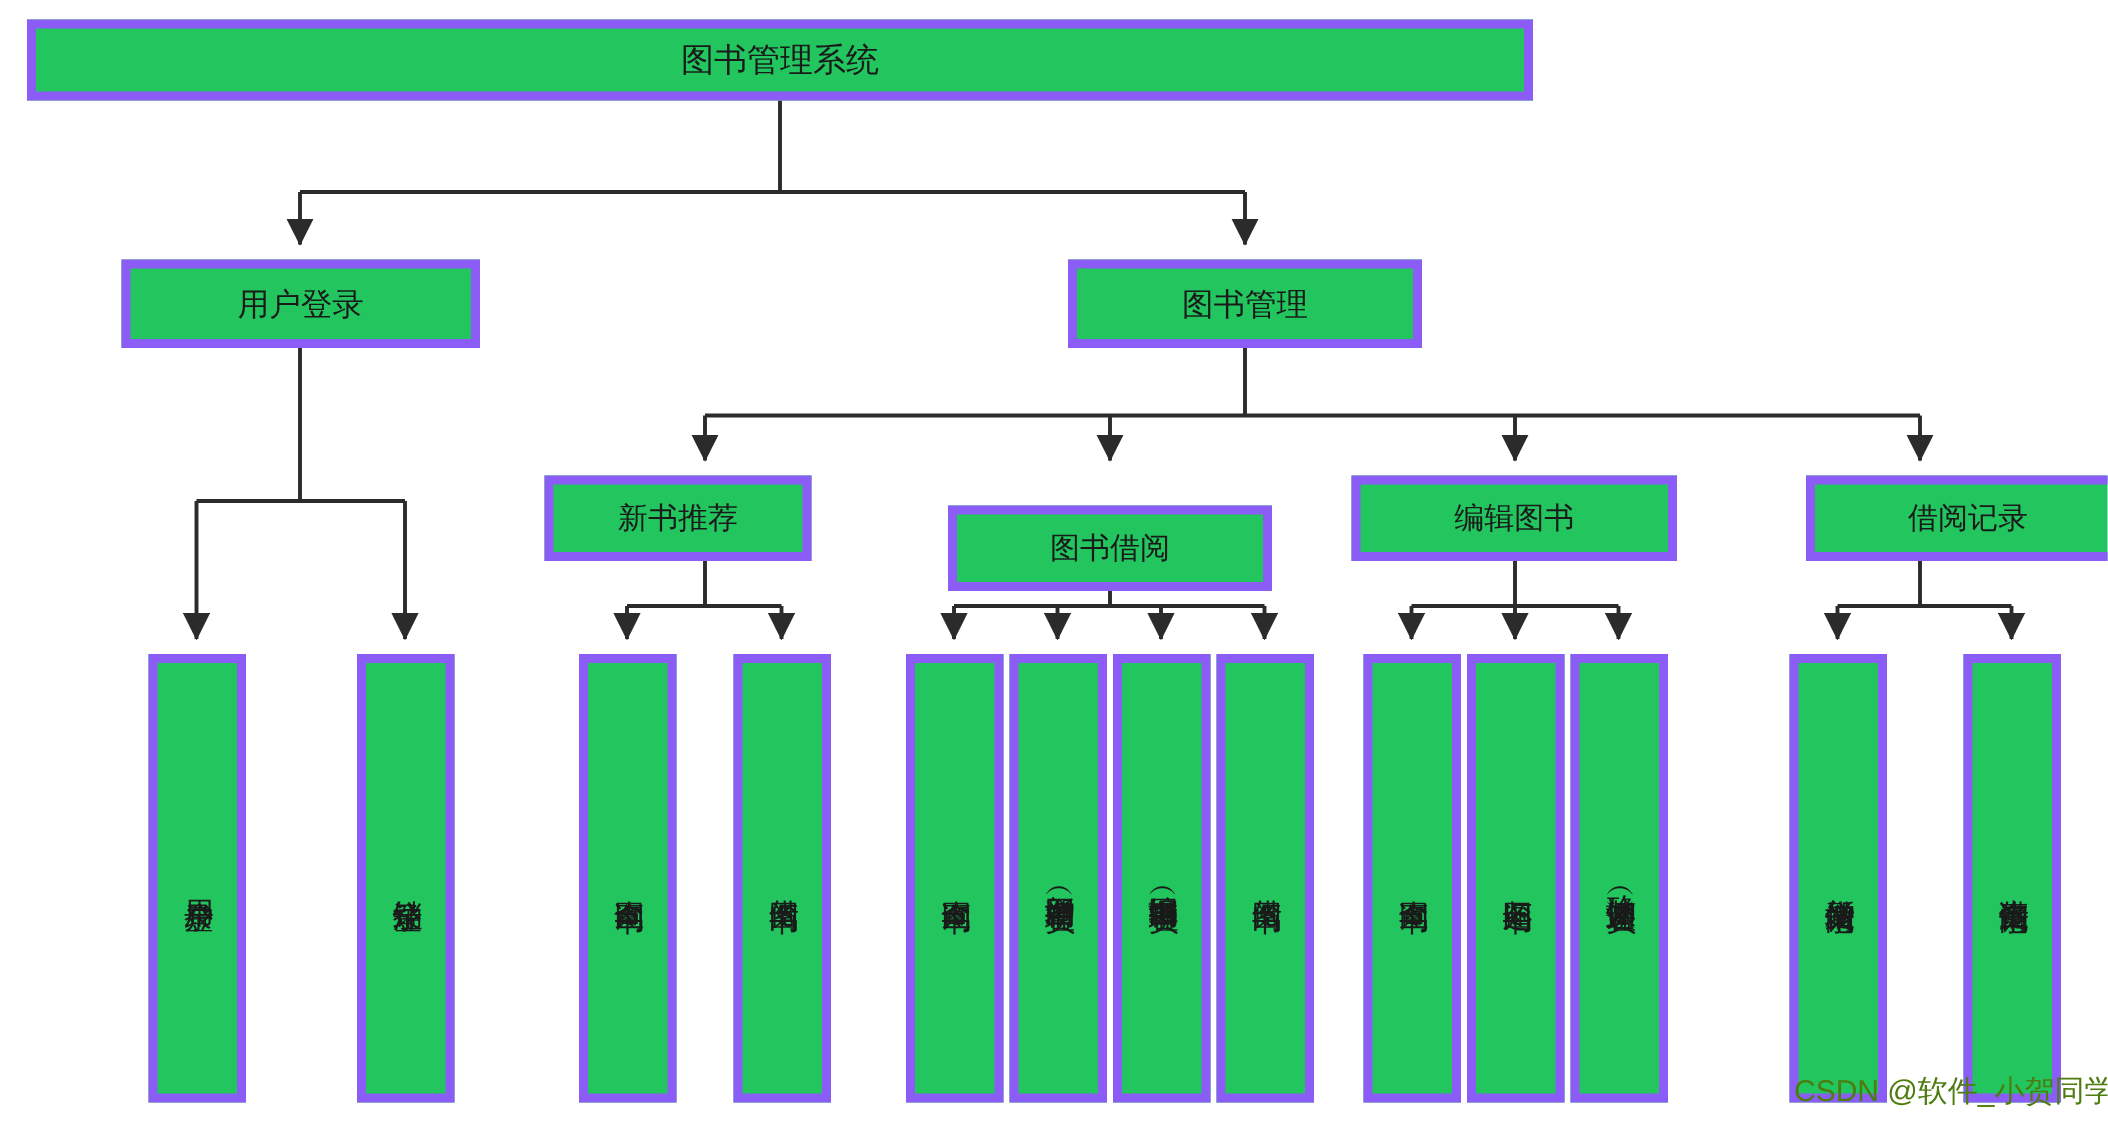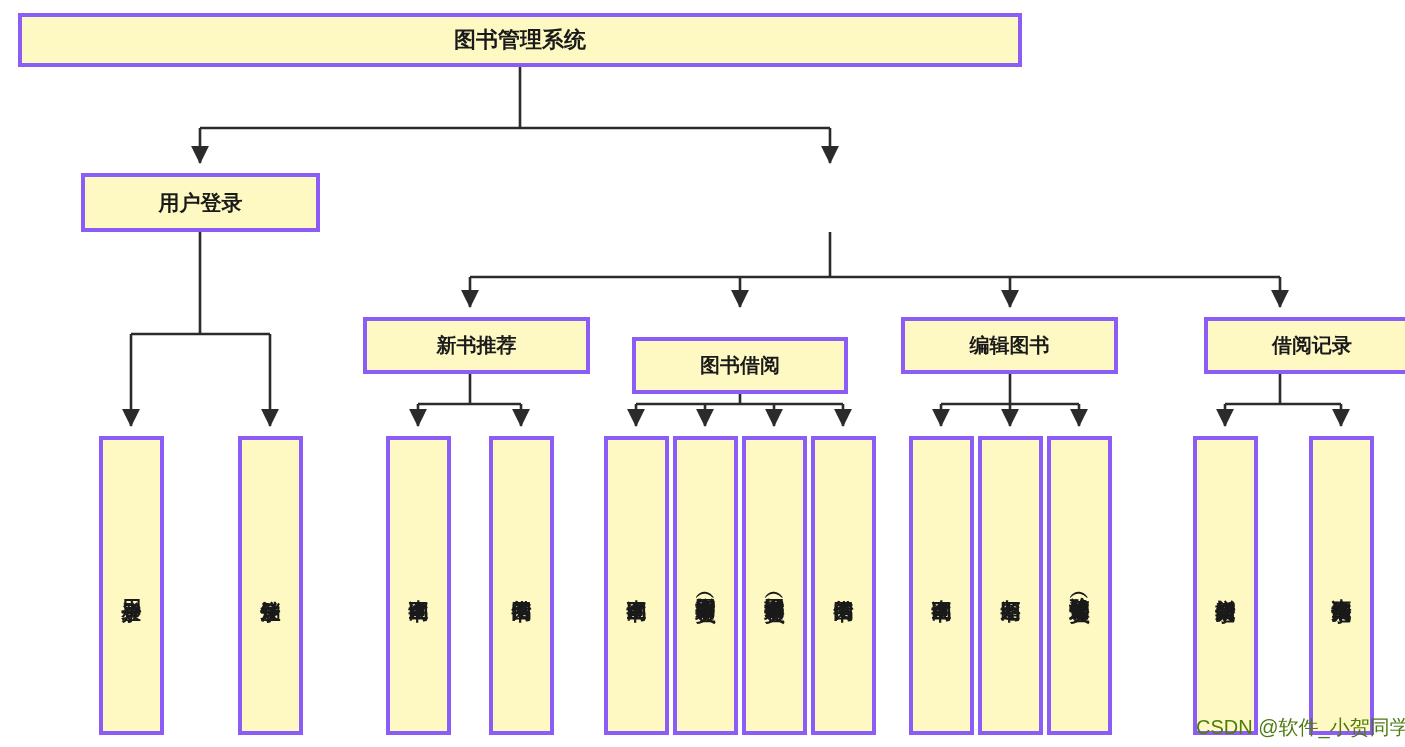--- a/index.html
+++ b/index.html
@@ -8,27 +8,26 @@
     background:#ffffff;
     font-family:"Liberation Sans","DejaVu Sans",sans-serif;
     overflow:hidden;
   }
   #stage{position:relative;width:1405px;height:747px;}
   #wires{position:absolute;left:0;top:0;width:1405px;height:747px;}
 
   .node{
     position:absolute;
     box-sizing:border-box;
-    background:#fef9c3;
-    border:4px solid #8b5cf6;
+    background:#22c55e;
+    border:6px solid #8b5cf6;
     display:flex;
     align-items:center;
     justify-content:center;
     color:#1a1a1a;
-    font-weight:bold;
   }
   .node.root    { font-size:22px; }
   .node.level2  { font-size:21px; }
   .node.level3  { font-size:20px; }
   .node.leaf    {
     font-size:20px;
     writing-mode:vertical-rl;
     text-orientation:upright;
     line-height:1.06;
     letter-spacing:1px;
@@ -104,22 +103,25 @@
     </g>
   </svg>
 
   <div class="node root" style="left:18px;top:13px;width:1004px;height:54px;">
     <span>图书管理系统</span>
   </div>
 
   <div class="node level2" style="left:81px;top:173px;width:239px;height:59px;">
     <span>用户登录</span>
   </div>
+  <div class="node level2" style="left:712px;top:173px;width:236px;height:59px;">
+    <span>图书管理</span>
+  </div>
 
-  <div class="node level3" style="left:363px;top:317px;width:227px;height:57px;">
+  <div class="node level3" style="left:363px;top:317px;width:178px;height:57px;">
     <span>新书推荐</span>
   </div>
   <div class="node level3" style="left:632px;top:317px;width:216px;height:57px;margin-top:20px;">
     <span>图书借阅</span>
   </div>
   <div class="node level3" style="left:901px;top:317px;width:217px;height:57px;">
     <span>编辑图书</span>
   </div>
   <div class="node level3" style="left:1172px;top:317px;width:216px;height:57px;margin-left:32px;">
     <span>借阅记录</span>

